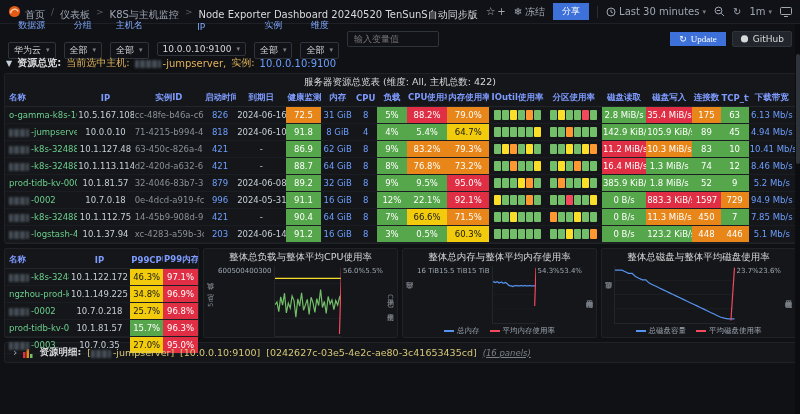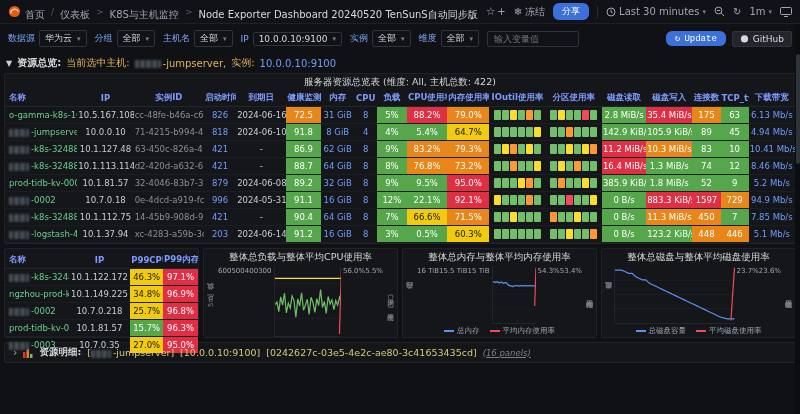--- a/index.html
+++ b/index.html
@@ -12,26 +12,26 @@
   
   .topnav { height:24px; display:flex; align-items:center; justify-content:space-between;
     padding:0 8px; background:#111217; border-bottom:1px solid #1d2025; }
   .nav-left { display:flex; align-items:center; gap:4px; min-width:0; }
   .crumb { color:#9fa7b3; cursor:pointer; white-space:nowrap;margin-top:6px; }
   .crumb-title { color:#d8d9da; white-space:nowrap; overflow:hidden; text-overflow:ellipsis; max-width:330px; }
   .sep { color:#565b63; font-size:9px; margin:0 2px; }
   .star { color:#9fa7b3; font-size:11px; margin-left:4px; cursor:pointer; }
   .nav-right { display:flex; align-items:center; gap:8px; }
   .nav-ic { color:#9fa7b3; font-size:10px; cursor:pointer; display:flex; align-items:center; gap:3px; }
-  .btn-blue { background:#3d71d9; color:#fff; border:none; border-radius:6px;
-    font-size:9px; padding:2px 9px; cursor:pointer; font-family:Liberation Mono, monospace; }
+  .btn-blue { background:#3d71d9; color:#fff; border:none; border-radius:0;
+    font-size:9px; padding:2px 9px; cursor:pointer; font-family:Liberation Serif, serif; }
   .vdiv { width:1px; height:12px; background:#2a2e34; }
   
   .toolbar { height:29px; display:flex; align-items:center; gap:8px; padding:0 8px; background:#0f1114; }
-  .filter { display:flex; align-items:center; gap:4px; }
+  .filter { display:flex; align-items:center; gap:10px;flex-direction:column; }
   .flabel { font-size:9px; color:#82aaff; white-space:nowrap; }
   .fvalue { background:#111217; border:1px solid #2f343b; border-radius:2px; color:#d8d9da;
     font-size:9px; padding:1px 5px; display:flex; gap:5px; align-items:center; cursor:pointer; white-space:nowrap; }
   .caret { color:#7b8087; font-size:7px; }
   .var-input { background:#111217; border:1px solid #2f343b; border-radius:2px; color:#d8d9da;
     font-size:9px; padding:2px 6px; width:92px; font-family:inherit; }
   .toolbar-right { margin-left:auto; display:flex; gap:6px; align-items:center; }
   .btn-dark { background:#22252b; color:#d8d9da; border:1px solid #2f343b; border-radius:2px;
     font-size:9px; padding:2px 7px; display:flex; gap:4px; align-items:center; cursor:pointer; font-family:inherit; }
   

